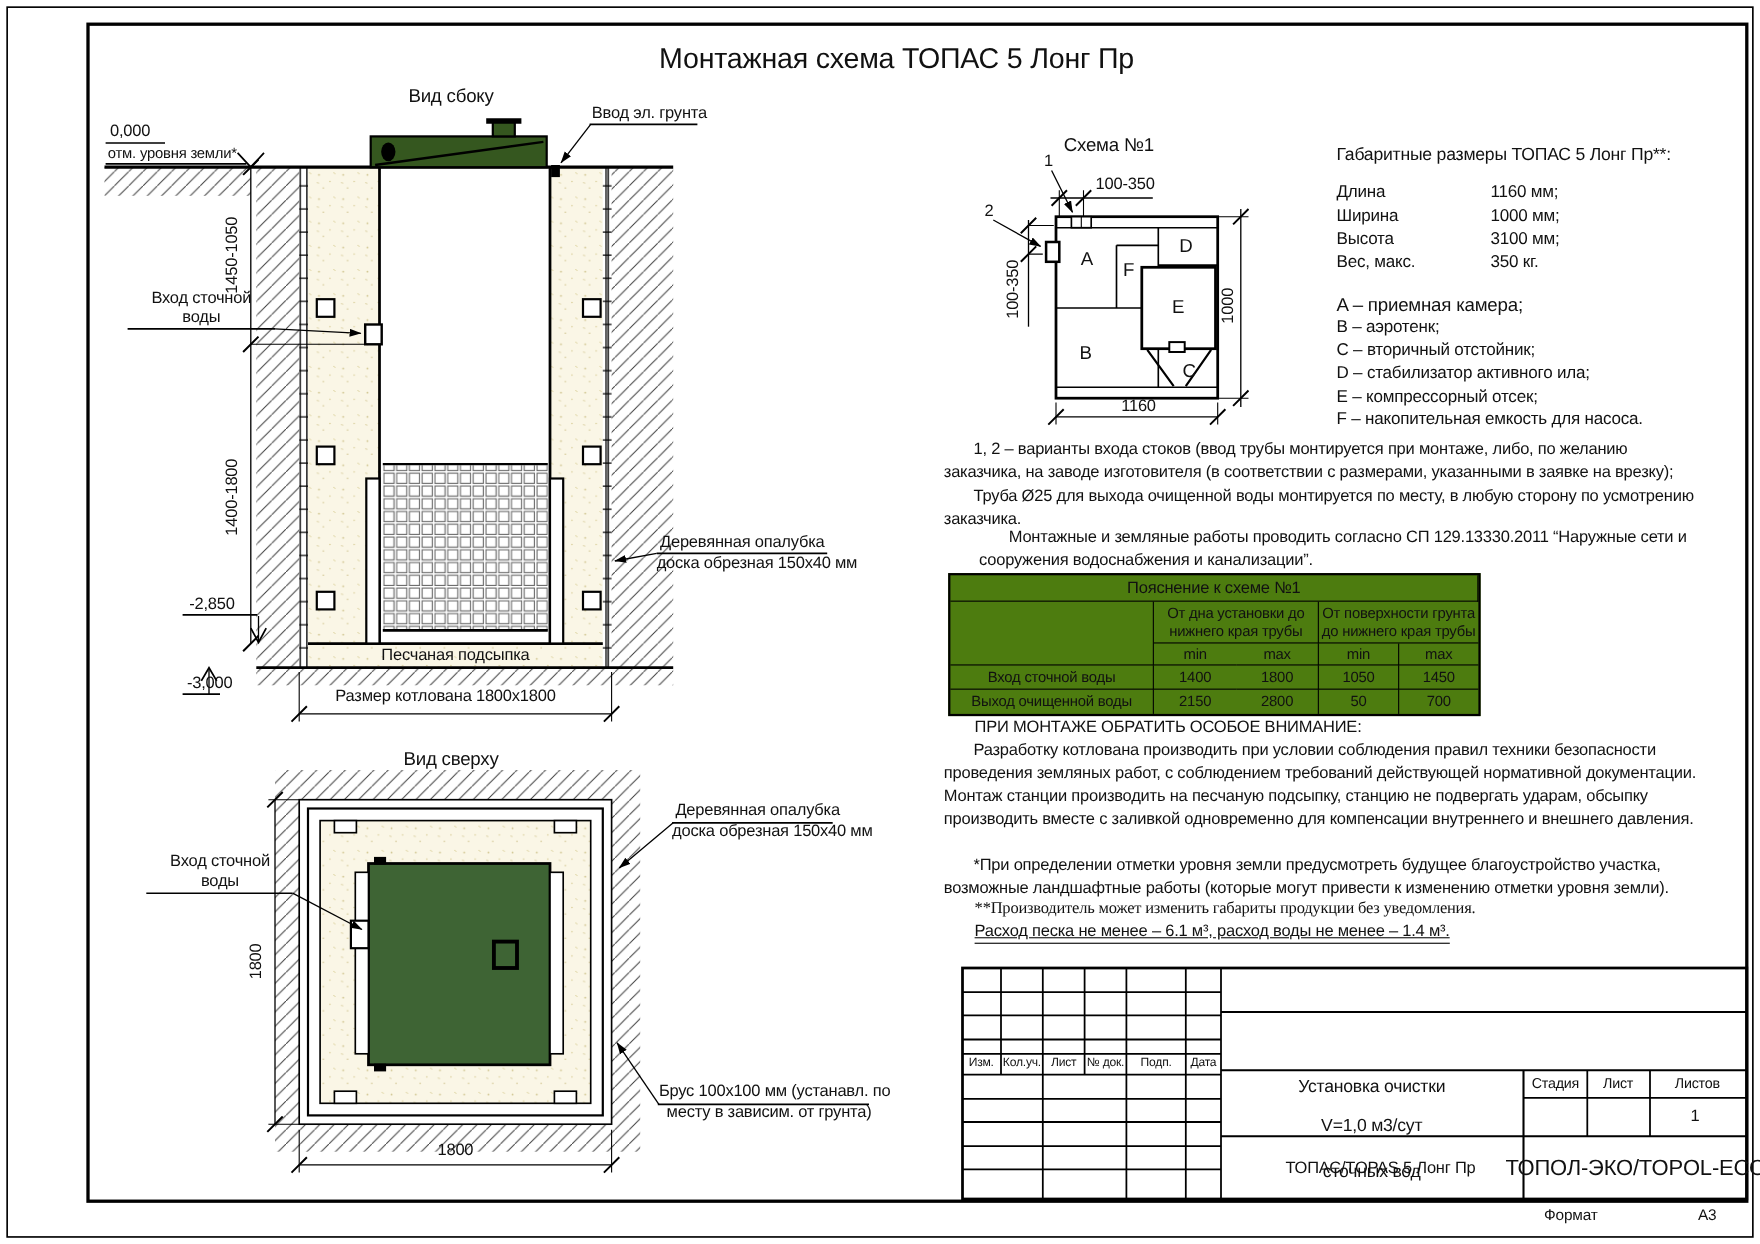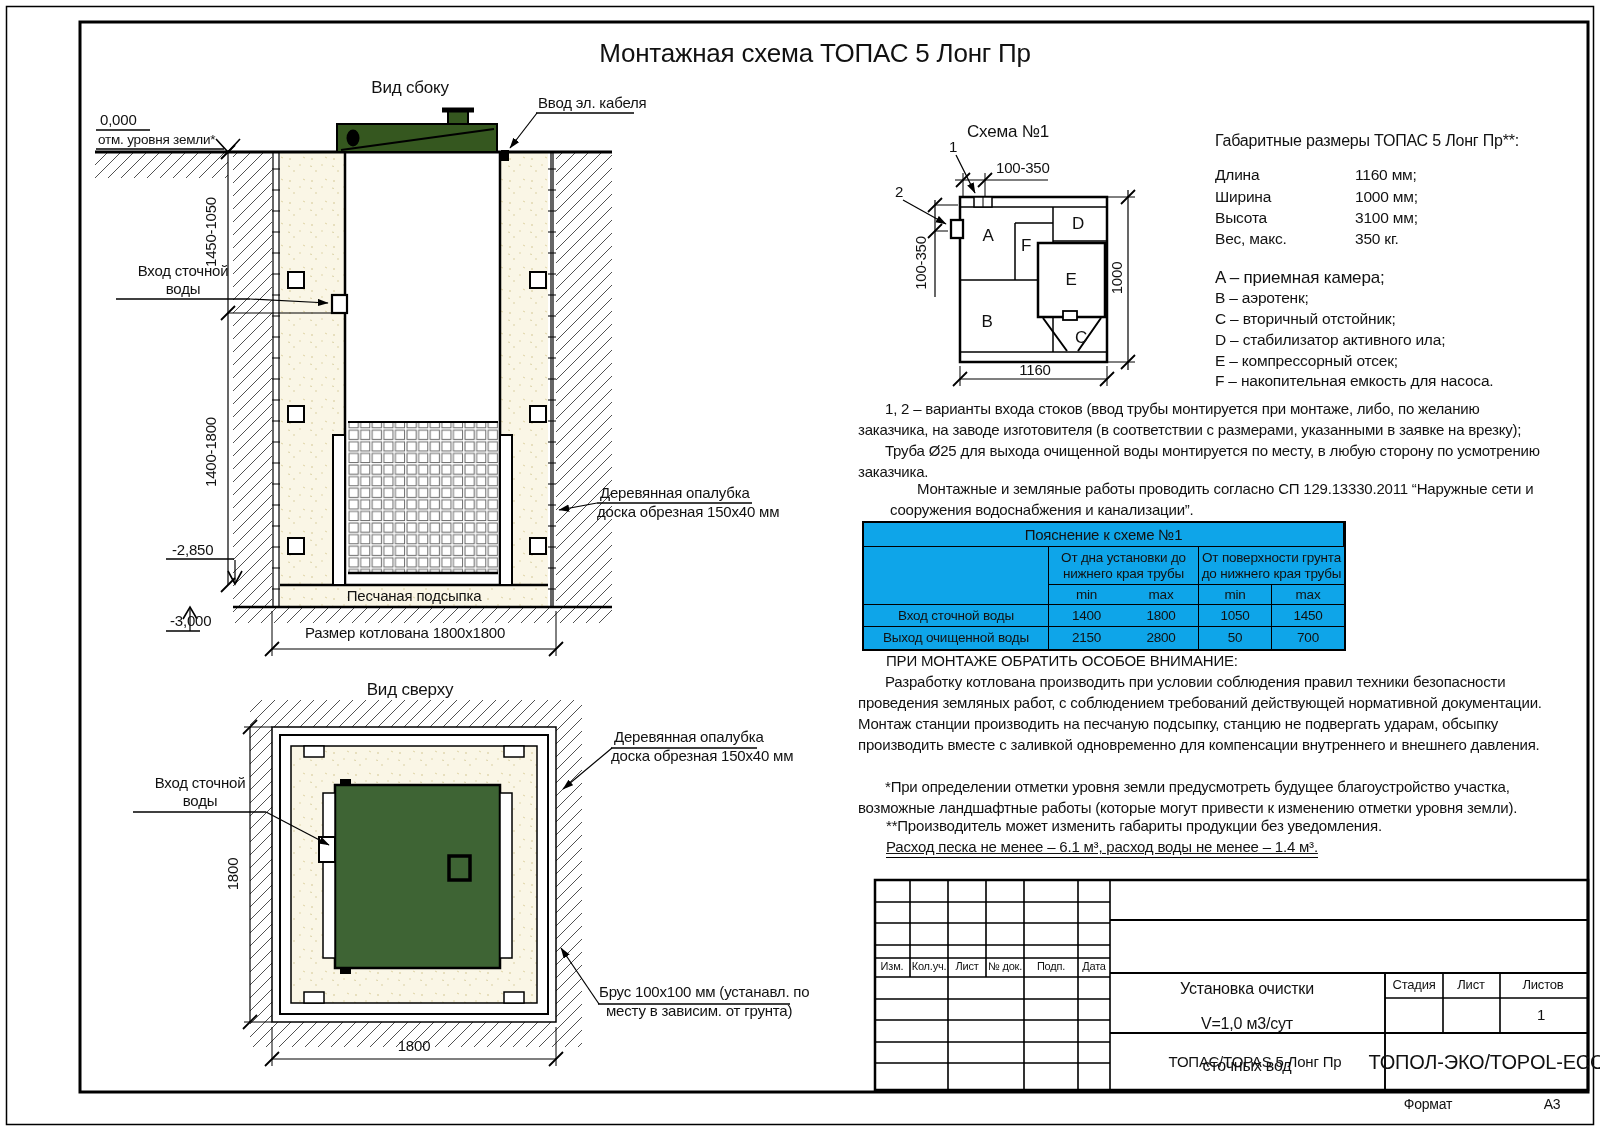--- a/index.html
+++ b/index.html
@@ -9,21 +9,21 @@
   .t{position:absolute;font-size:15px;line-height:1.2;color:#111;white-space:nowrap;letter-spacing:-0.2px;}
   .cx{transform:translateX(-50%);}
   .cc{transform:translate(-50%,-50%);}
   .rot{transform:translate(-50%,-50%) rotate(-90deg);}
   .blk{white-space:normal;line-height:1.40;text-indent:27px;}
   .und{border-bottom:1.6px solid #000;padding-bottom:1px;}
   
   #ptab{position:absolute;left:862px;top:521px;display:grid;
         grid-template-columns:185px 75px 75px 73px 72px;
         grid-template-rows:24px 38px 20px 22px 22px;
-        border:2.2px solid #000;background:#0ea5e9;box-sizing:content-box;}
+        border:2.2px solid #000;background:#4d7c0f;box-sizing:content-box;}
   .pc{border-right:1.3px solid #000;border-bottom:1.3px solid #000;display:flex;
       align-items:center;justify-content:center;text-align:center;font-size:13.5px;
       line-height:1.15;color:#111;letter-spacing:-0.2px;}
   .pc:nth-child(5n){border-right:none;}
 </style>
 </head>
 <body>
 
 <div id="sheet">
 
@@ -216,21 +216,21 @@
     <path d="M1443,973 V1033 M1500,973 V1033" stroke-width="1.6"></path>
     <path d="M1385,998 H1588" stroke-width="1.6"></path>
   </g>
 </svg>
 
 <div class="t cx" style="left:815px;top:38px;font-size:26px;">Монтажная схема ТОПАС 5 Лонг Пр</div>
 
 <div class="t cx" style="left:410px;top:78px;font-size:17px;">Вид сбоку</div>
 <div class="t" style="left:100px;top:111px;">0,000</div>
 <div class="t" style="left:98px;top:132px;font-size:13.5px;">отм. уровня земли*</div>
-<div class="t" style="left:538px;top:94px;">Ввод эл. кабеля</div>
+<div class="t" style="left:538px;top:94px;">Ввод эл. грунта</div>
 <div class="t rot" style="left:211px;top:232px;">1450-1050</div>
 <div class="t rot" style="left:211px;top:452px;">1400-1800</div>
 <div class="t cx" style="left:183px;top:262px;">Вход сточной</div>
 <div class="t cx" style="left:183px;top:280px;">воды</div>
 <div class="t" style="left:600px;top:484px;">Деревянная опалубка</div>
 <div class="t" style="left:597px;top:503px;">доска обрезная 150х40 мм</div>
 <div class="t" style="left:172px;top:541px;">-2,850</div>
 <div class="t" style="left:170px;top:612px;">-3,000</div>
 <div class="t cx" style="left:414px;top:587px;">Песчаная подсыпка</div>
 <div class="t cx" style="left:405px;top:624px;">Размер котлована 1800х1800</div>
@@ -274,21 +274,21 @@
 <div class="t" style="left:1215px;top:331px;font-size:15.5px;">D – стабилизатор активного ила;</div>
 <div class="t" style="left:1215px;top:352px;font-size:15.5px;">E – компрессорный отсек;</div>
 <div class="t" style="left:1215px;top:372px;font-size:15.5px;">F – накопительная емкость для насоса.</div>
 
 <div class="t blk" style="left:858px;top:398px;width:692px;">1, 2 – варианты входа стоков (ввод трубы монтируется при монтаже, либо, по желанию заказчика, на заводе изготовителя (в соответствии с размерами, указанными в заявке на врезку);</div>
 <div class="t blk" style="left:858px;top:440px;width:692px;">Труба Ø25 для выхода очищенной воды монтируется по месту, в любую сторону по усмотрению заказчика.</div>
 <div class="t blk" style="left:858px;top:478px;width:692px;margin-left:32px;">Монтажные и земляные работы проводить согласно СП 129.13330.2011 “Наружные сети и сооружения водоснабжения и канализации”.</div>
 <div class="t" style="left:886px;top:652px;">ПРИ МОНТАЖЕ ОБРАТИТЬ ОСОБОЕ ВНИМАНИЕ:</div>
 <div class="t blk" style="left:858px;top:671px;width:695px;">Разработку котлована производить при условии соблюдения правил техники безопасности проведения земляных работ, с соблюдением требований действующей нормативной документации. Монтаж станции производить на песчаную подсыпку, станцию не подвергать ударам, обсыпку производить вместе с заливкой одновременно для компенсации внутреннего и внешнего давления.</div>
 <div class="t blk" style="left:858px;top:776px;width:700px;">*При определении отметки уровня земли предусмотреть будущее благоустройство участка, возможные ландшафтные работы (которые могут привести к изменению отметки уровня земли).</div>
-<div class="t" style="left:886px;top:817px;">**Производитель может изменить габариты продукции без уведомления.</div>
+<div class="t" style="left:886px;top:817px;font-family:Liberation Serif, serif;">**Производитель может изменить габариты продукции без уведомления.</div>
 <div class="t und" style="left:886px;top:838px;text-decoration:underline;">Расход песка не менее – 6.1 м³, расход воды не менее – 1.4 м³.</div>
 
 <div id="ptab">
   <div class="pc" style="grid-area:1/1/2/6;font-size:15px;">Пояснение к схеме №1</div>
   <div class="pc" style="grid-area:2/1/4/2;"></div>
   <div class="pc" style="grid-area:2/2/3/4;">От дна установки до нижнего края трубы</div>
   <div class="pc" style="grid-area:2/4/3/6;border-right:none;">От поверхности грунта до нижнего края трубы</div>
   <div class="pc" style="grid-area:3/2/4/3;">min</div>
   <div class="pc" style="grid-area:3/3/4/4;">max</div>
   <div class="pc" style="grid-area:3/4/4/5;">min</div>

